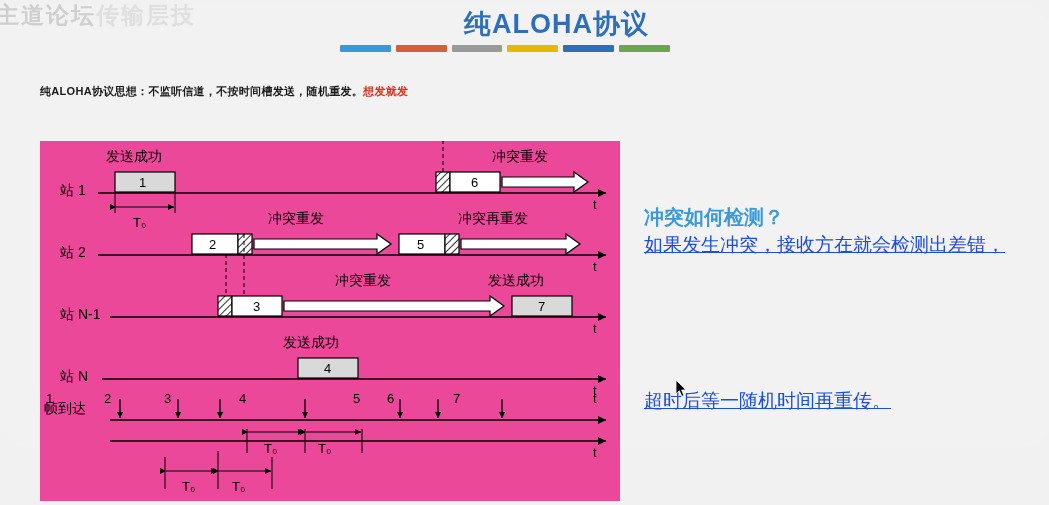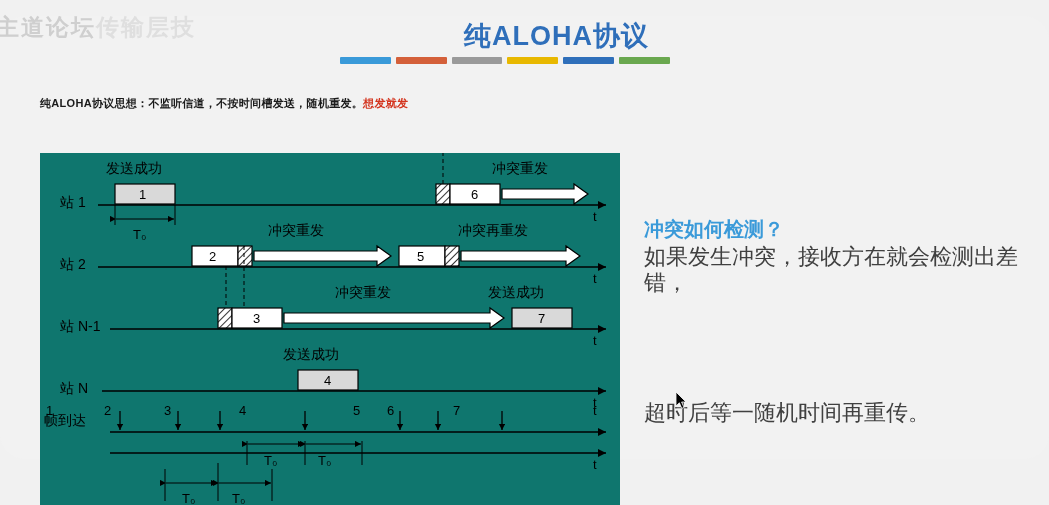--- a/index.html
+++ b/index.html
@@ -4,21 +4,21 @@
 <style>
   html,body{margin:0;padding:0;}
   body{
     width:1049px;height:505px;
     background:#f1f1f1;
     font-family:"Liberation Sans","DejaVu Sans",sans-serif;
     overflow:hidden;
     position:relative;
   }
   .slide{
-    position:absolute;left:0;top:16px;width:1049px;height:443px;
+    position:absolute;left:0;top:4px;width:1049px;height:443px;
     background:#f2f2f2;
     border-radius:25px;
   }
   .watermark{
     position:absolute;left:0;top:0;
     font-size:23px;color:#c9c9c9;font-weight:bold;
     letter-spacing:2px;
     opacity:.85;
     white-space:nowrap;
   }
@@ -40,28 +40,28 @@
   .subtitle{
     position:absolute;top:80px;left:40px;
     font-size:11px;color:#1a1a1a;font-weight:bold;
     letter-spacing:.3px;
   }
   .subtitle .red{color:#d4351f;}
 
   
   .diagram{
     position:absolute;left:40px;top:137px;width:580px;height:360px;
-    background:#0f766e;
+    background:#ec4899;
   }
   .diagram svg{display:block;}
 
   
   .rtxt{position:absolute;left:644px;}
   .q{color:#3a9ad9;font-size:20px;font-weight:bold;}
-  .a{color:#404040;font-size:22px;line-height:26px;}
+  .a{color:#1d4ed8;font-size:19px;line-height:26px;text-decoration:underline;}
 
   .cursor{
     position:absolute;left:676px;top:376px;width:12px;height:19px;
   }
 </style>
 </head>
 <body>
 
 <div class="slide">
 

